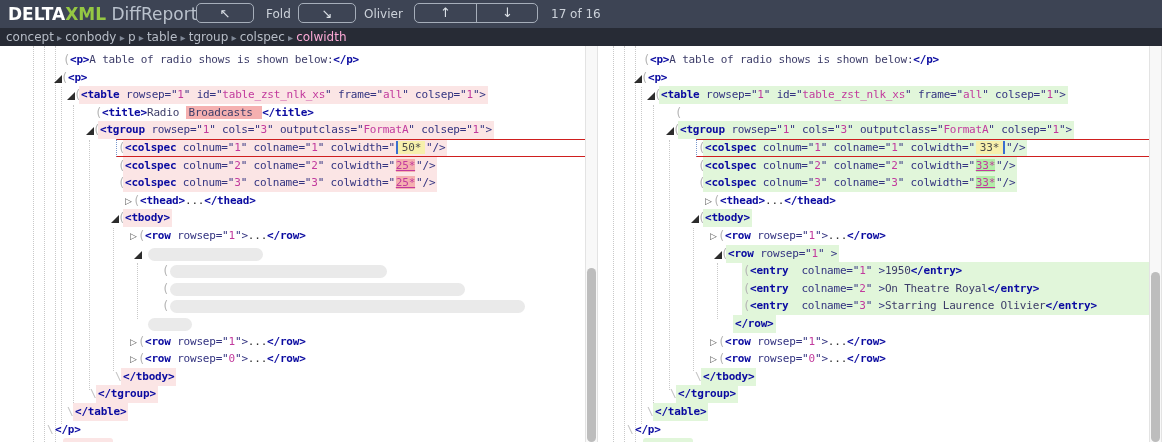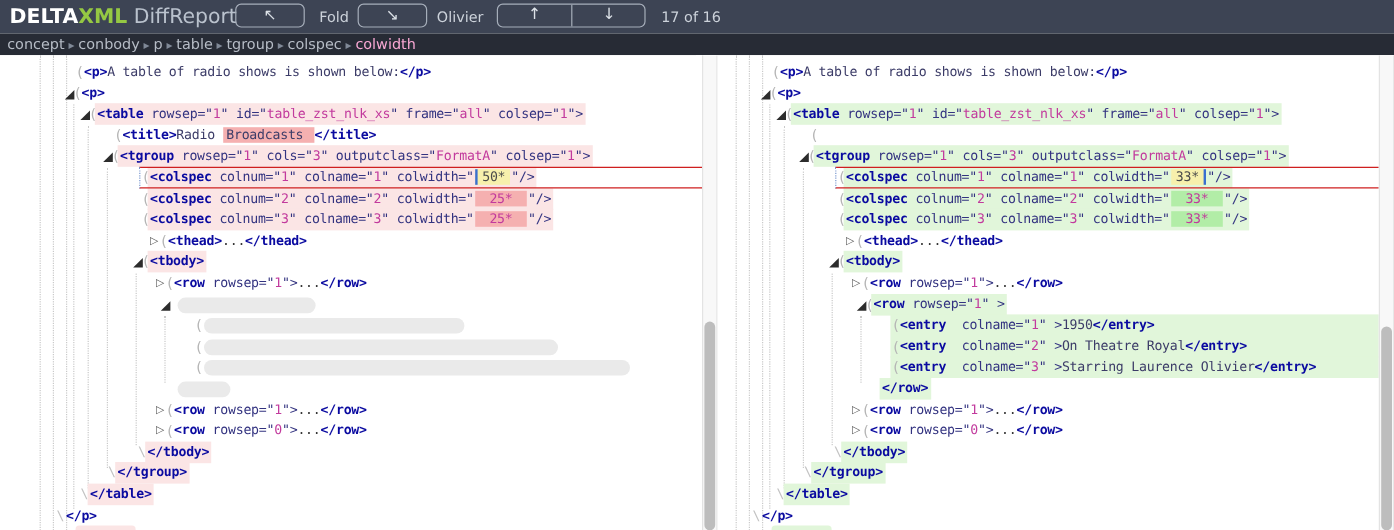--- a/index.html
+++ b/index.html
@@ -45,21 +45,21 @@
         font-family:"DejaVu Sans Mono",monospace;font-size:11px;letter-spacing:-0.2px;
         white-space:pre;}
   .tokwrap{position:absolute;top:0;height:18px;line-height:18px;padding:0 2px;}
   .wa{background:#fbe5e5;}
   .wb{background:#e1f6da;}
   .t{color:#0a0aa0;font-weight:bold;}
   .a{color:#333380;}
   .v{color:#c23a9d;}
   .x{color:#3c3c68;}
   .e{color:#333333;}
-  .vh{color:#c23a9d;padding:0 12px;margin:0 1px;}
+  .vh{color:#c23a9d;padding:0 0;margin:0 1px;text-decoration:underline;}
   #pane-left .vh{background:#f5b0b0;}
   #pane-right .vh{background:#b2eda7;}
   .vs{color:#4a4a4a;background:#f7f0ac;padding:0 4px;margin:0 1px;}
   #pane-left .vs{border-left:2px solid #3a6fd0;}
   #pane-right .vs{border-right:2px solid #3a6fd0;}
   .h{color:#3c3c68;padding:0 3px;}
   #pane-left .h{background:#f5b0b0;}
   #pane-right .h{background:#b2eda7;}
   .mk{position:absolute;cursor:pointer;}
   .mk-e{top:6px;width:0;height:0;border-left:8px solid transparent;border-bottom:8px solid #2c2c2c;}

